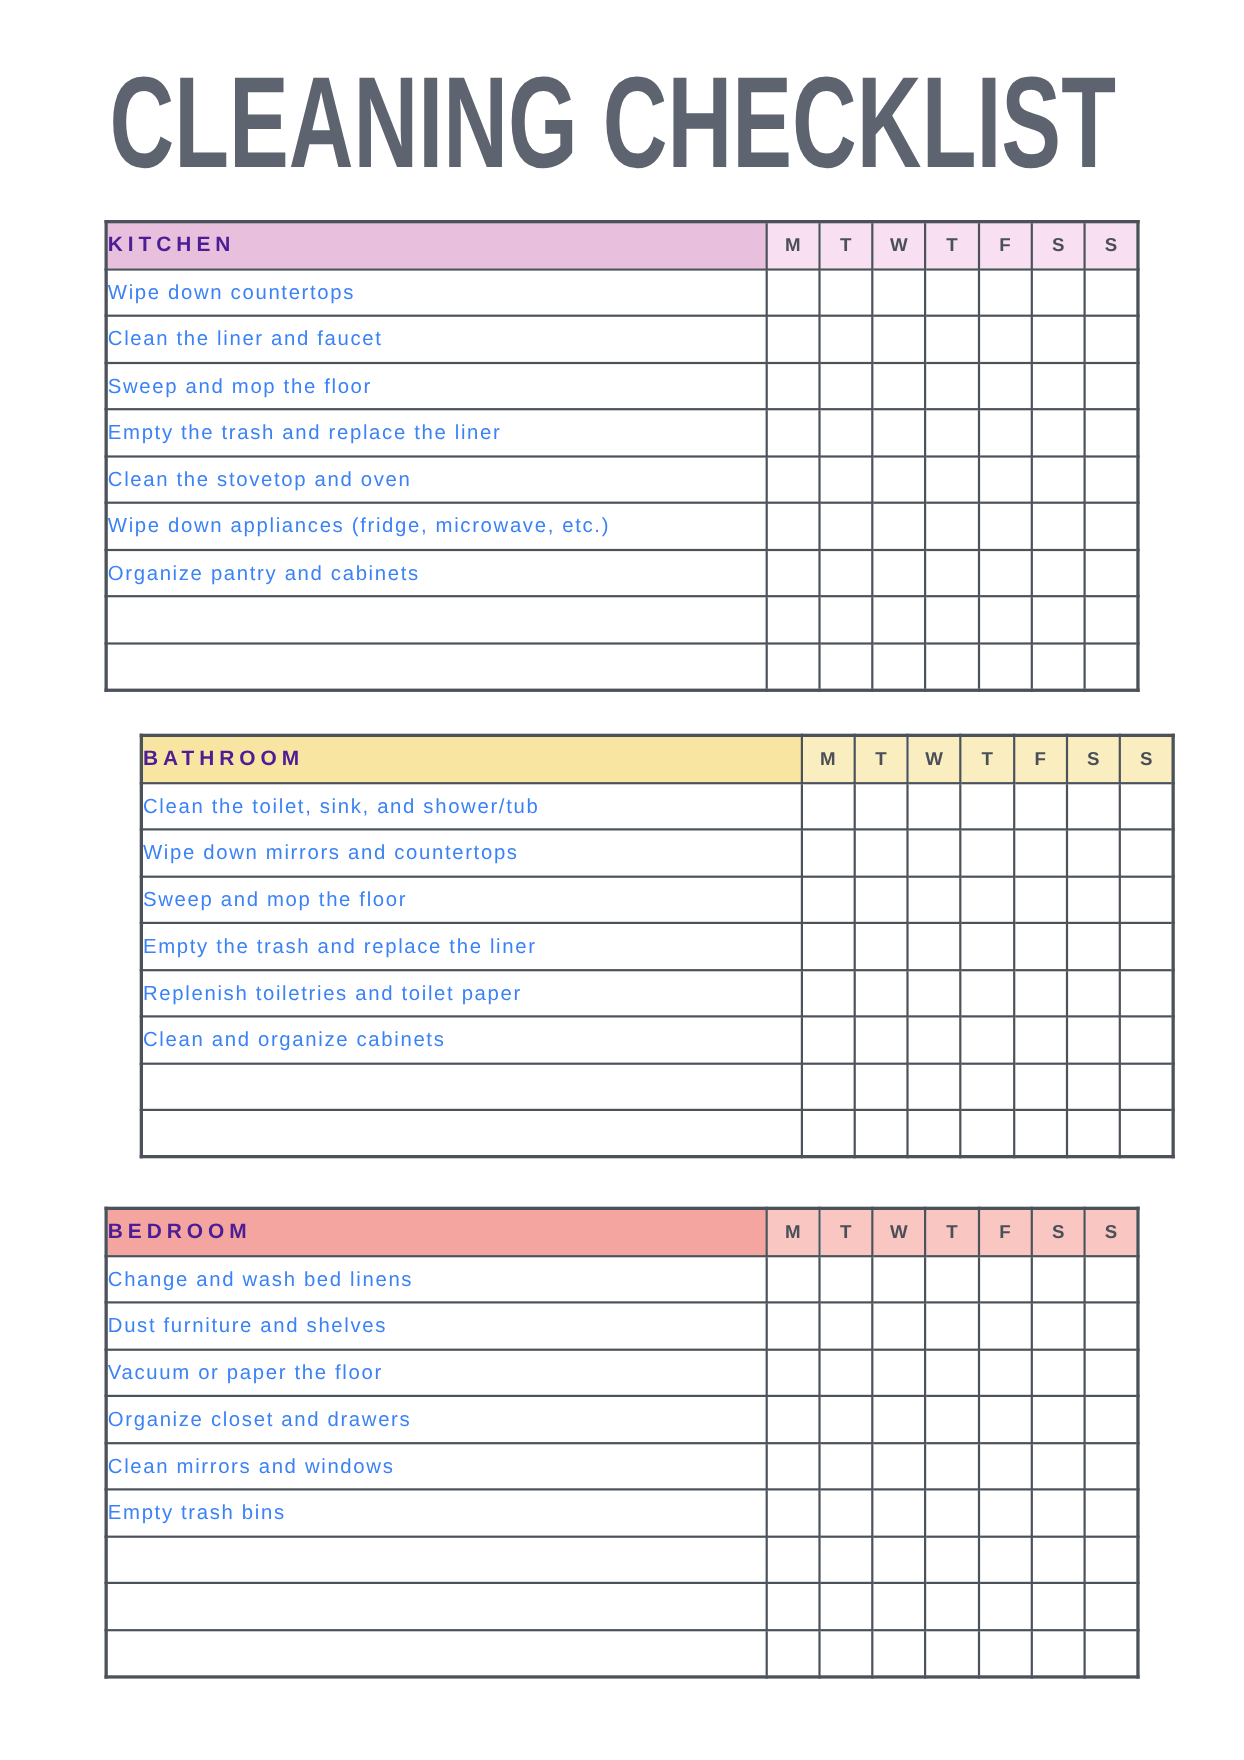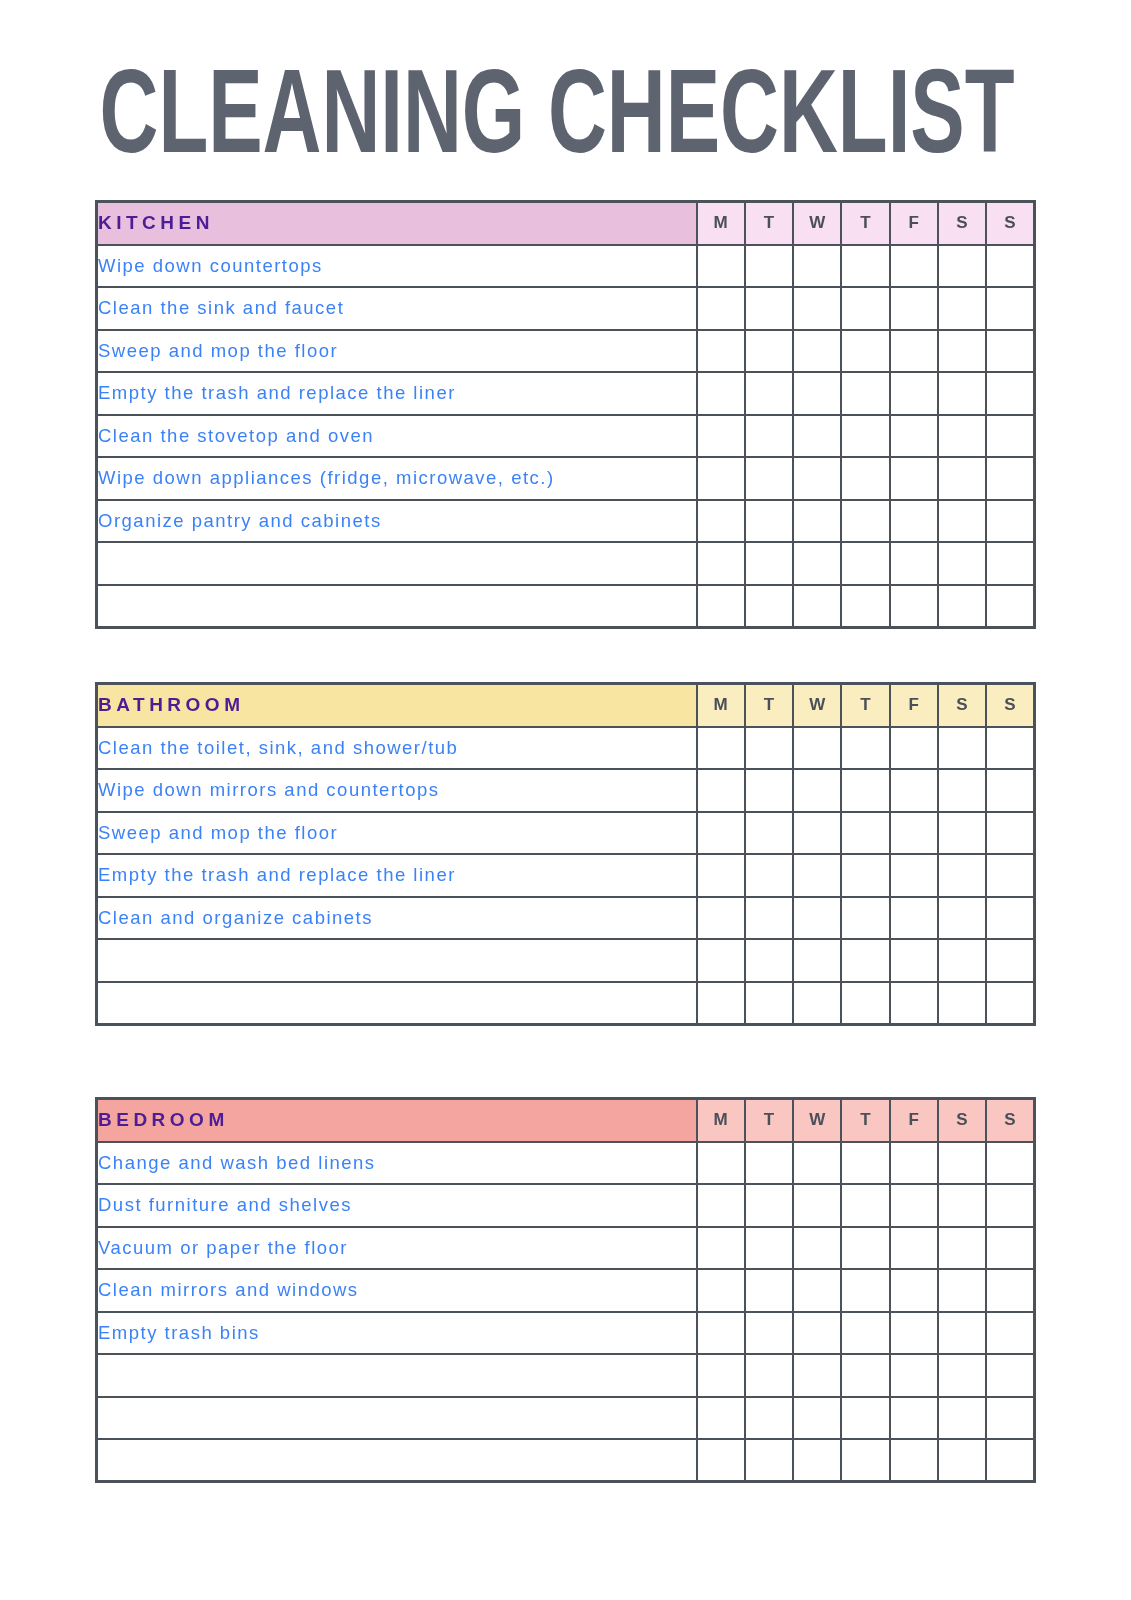--- a/index.html
+++ b/index.html
@@ -61,21 +61,21 @@
   }
   td.day-cell { background: #ffffff; }
   
   .kitchen  th.section-label { background: #e8c0de; }
   .kitchen  th.day-head      { background: #f8dff1; }
   .bathroom th.section-label { background: #f7e5a1; }
   .bathroom th.day-head      { background: #faeec1; }
   .bedroom  th.section-label { background: #f5a5a0; }
   .bedroom  th.day-head      { background: #f9c6c2; }
   .t-kitchen  { top: 200px; }
-  .t-bathroom { top: 682px; }
+  .t-bathroom { top: 667px; margin-left: 32px; }
   .t-bedroom  { top: 1097px; }
 </style>
 </head>
 <body>
 
 <div class="page">
 
   <svg class="title-svg" width="1131" height="140">
     <text x="557" y="120" text-anchor="middle" textLength="915" lengthAdjust="spacingAndGlyphs">CLEANING CHECKLIST</text>
   </svg>
@@ -106,21 +106,21 @@
       <td class="task">Wipe down countertops</td>
       <td class="day-cell"></td>
           <td class="day-cell"></td>
           <td class="day-cell"></td>
           <td class="day-cell"></td>
           <td class="day-cell"></td>
           <td class="day-cell"></td>
           <td class="day-cell"></td>
     </tr>
     <tr class="body-row">
-      <td class="task">Clean the sink and faucet</td>
+      <td class="task">Clean the liner and faucet</td>
       <td class="day-cell"></td>
           <td class="day-cell"></td>
           <td class="day-cell"></td>
           <td class="day-cell"></td>
           <td class="day-cell"></td>
           <td class="day-cell"></td>
           <td class="day-cell"></td>
     </tr>
     <tr class="body-row">
       <td class="task">Sweep and mop the floor</td>
@@ -251,20 +251,30 @@
       <td class="task">Empty the trash and replace the liner</td>
       <td class="day-cell"></td>
           <td class="day-cell"></td>
           <td class="day-cell"></td>
           <td class="day-cell"></td>
           <td class="day-cell"></td>
           <td class="day-cell"></td>
           <td class="day-cell"></td>
     </tr>
     <tr class="body-row">
+      <td class="task">Replenish toiletries and toilet paper</td>
+      <td class="day-cell"></td>
+          <td class="day-cell"></td>
+          <td class="day-cell"></td>
+          <td class="day-cell"></td>
+          <td class="day-cell"></td>
+          <td class="day-cell"></td>
+          <td class="day-cell"></td>
+    </tr>
+    <tr class="body-row">
       <td class="task">Clean and organize cabinets</td>
       <td class="day-cell"></td>
           <td class="day-cell"></td>
           <td class="day-cell"></td>
           <td class="day-cell"></td>
           <td class="day-cell"></td>
           <td class="day-cell"></td>
           <td class="day-cell"></td>
     </tr>
     <tr class="body-row">
@@ -336,20 +346,30 @@
       <td class="task">Vacuum or paper the floor</td>
       <td class="day-cell"></td>
           <td class="day-cell"></td>
           <td class="day-cell"></td>
           <td class="day-cell"></td>
           <td class="day-cell"></td>
           <td class="day-cell"></td>
           <td class="day-cell"></td>
     </tr>
     <tr class="body-row">
+      <td class="task">Organize closet and drawers</td>
+      <td class="day-cell"></td>
+          <td class="day-cell"></td>
+          <td class="day-cell"></td>
+          <td class="day-cell"></td>
+          <td class="day-cell"></td>
+          <td class="day-cell"></td>
+          <td class="day-cell"></td>
+    </tr>
+    <tr class="body-row">
       <td class="task">Clean mirrors and windows</td>
       <td class="day-cell"></td>
           <td class="day-cell"></td>
           <td class="day-cell"></td>
           <td class="day-cell"></td>
           <td class="day-cell"></td>
           <td class="day-cell"></td>
           <td class="day-cell"></td>
     </tr>
     <tr class="body-row">

